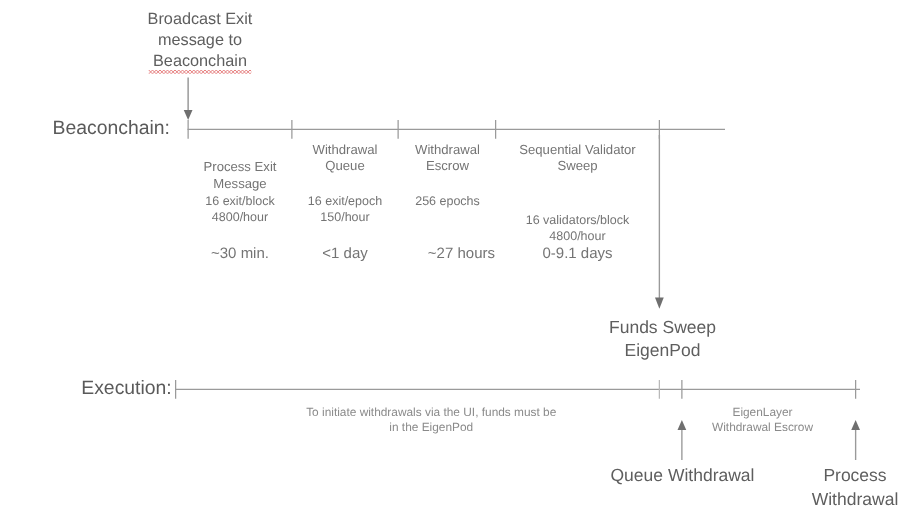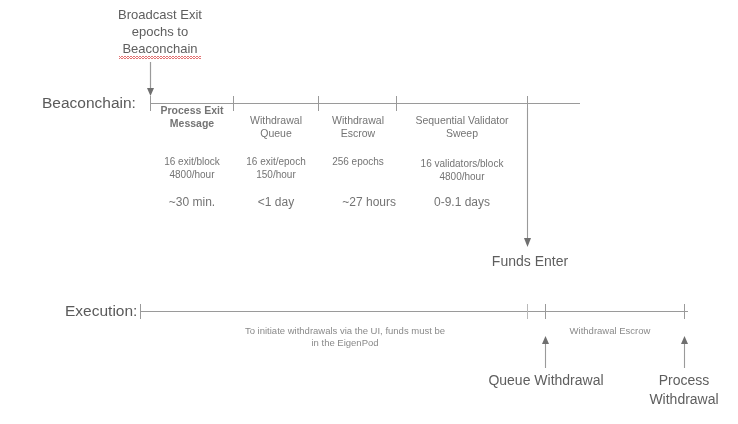--- a/index.html
+++ b/index.html
@@ -95,42 +95,42 @@
 
   svg { display: block; overflow: visible; }
 </style>
 </head>
 <body>
 
 <div id="diagram">
 
   <div class="abs ctr" style="left:100px; top:6px; width:120px;">
     <div class="callout">Broadcast Exit</div>
-    <div class="callout">epochs to</div>
+    <div class="callout">message to</div>
     <div class="callout">Beaconchain</div>
   </div>
 
   <div class="abs squiggle" style="left:119px; top:56px; width:82px;"></div>
 
   <svg class="abs" style="left:144px; top:62px;" width="14" height="36">
     <line x1="6.5" y1="0" x2="6.5" y2="28" stroke="#9a9a9a" stroke-width="1.2"></line>
     <polygon points="6.5,34 3.0,26 10.0,26" fill="#6f6f6f"></polygon>
   </svg>
 
   <div class="abs row-label" style="left:42px; top:94px;">Beaconchain:</div>
 
   <div class="abs axis" style="left:150px; top:103px; width:430px;"></div>
 
   <div class="abs tick" style="left:150px; top:96px; height:15px;"></div>
   <div class="abs tick" style="left:233px; top:96px; height:15px;"></div>
   <div class="abs tick" style="left:318px; top:96px; height:15px;"></div>
   <div class="abs tick" style="left:396px; top:96px; height:15px;"></div>
   <div class="abs tick" style="left:527px; top:96px; height:15px;"></div>
 
-  <div class="abs ctr" style="left:152px; top:104px; width:80px;font-weight:bold;">
+  <div class="abs ctr" style="left:152px; top:128px; width:80px;">
     <div class="phase-name">Process Exit</div>
     <div class="phase-name">Message</div>
   </div>
   <div class="abs ctr" style="left:152px; top:155px; width:80px;">
     <div class="phase-rate">16 exit/block</div>
     <div class="phase-rate">4800/hour</div>
   </div>
   <div class="abs ctr phase-time" style="left:152px; top:196px; width:80px;">~30 min.</div>
 
   <div class="abs ctr" style="left:235px; top:114px; width:82px;">
@@ -149,50 +149,52 @@
   </div>
   <div class="abs ctr" style="left:320px; top:155px; width:76px;">
     <div class="phase-rate">256 epochs</div>
   </div>
   <div class="abs ctr phase-time" style="left:320px; top:196px; width:76px;text-align:right;">~27 hours</div>
 
   <div class="abs ctr" style="left:398px; top:114px; width:128px;">
     <div class="phase-name">Sequential Validator</div>
     <div class="phase-name">Sweep</div>
   </div>
-  <div class="abs ctr" style="left:398px; top:157px; width:128px;">
+  <div class="abs ctr" style="left:398px; top:170px; width:128px;">
     <div class="phase-rate">16 validators/block</div>
     <div class="phase-rate">4800/hour</div>
   </div>
   <div class="abs ctr phase-time" style="left:398px; top:196px; width:128px;">0-9.1 days</div>
 
   <svg class="abs" style="left:521px; top:108px;" width="14" height="140">
     <line x1="6.5" y1="0" x2="6.5" y2="132" stroke="#9a9a9a" stroke-width="1.1"></line>
     <polygon points="6.5,139 3.0,130 10.0,130" fill="#6f6f6f"></polygon>
   </svg>
 
   <div class="abs ctr" style="left:460px; top:252px; width:140px;">
-    <div class="callout-lg">Funds Enter</div>
+    <div class="callout-lg">Funds Sweep</div>
+    <div class="callout-lg">EigenPod</div>
   </div>
 
   <div class="abs row-label" style="left:65px; top:302px;">Execution:</div>
 
   <div class="abs axis" style="left:140px; top:311px; width:548px;"></div>
 
   <div class="abs tick" style="left:140px; top:304px; height:15px;"></div>
   <div class="abs tick tick-light" style="left:527px; top:304px; height:15px;"></div>
   <div class="abs tick" style="left:545px; top:304px; height:15px;"></div>
   <div class="abs tick" style="left:684px; top:304px; height:15px;"></div>
 
   <div class="abs ctr" style="left:180px; top:325px; width:330px;">
     <div class="note">To initiate withdrawals via the UI, funds must be</div>
     <div class="note">in the EigenPod</div>
   </div>
 
   <div class="abs ctr" style="left:550px; top:325px; width:120px;">
+    <div class="escrow">EigenLayer</div>
     <div class="escrow">Withdrawal Escrow</div>
   </div>
 
   <svg class="abs" style="left:539px; top:336px;" width="14" height="34">
     <line x1="6.5" y1="32" x2="6.5" y2="6" stroke="#9a9a9a" stroke-width="1.1"></line>
     <polygon points="6.5,0 3.0,8 10.0,8" fill="#6f6f6f"></polygon>
   </svg>
 
   <svg class="abs" style="left:678px; top:336px;" width="14" height="34">
     <line x1="6.5" y1="32" x2="6.5" y2="6" stroke="#9a9a9a" stroke-width="1.1"></line>

